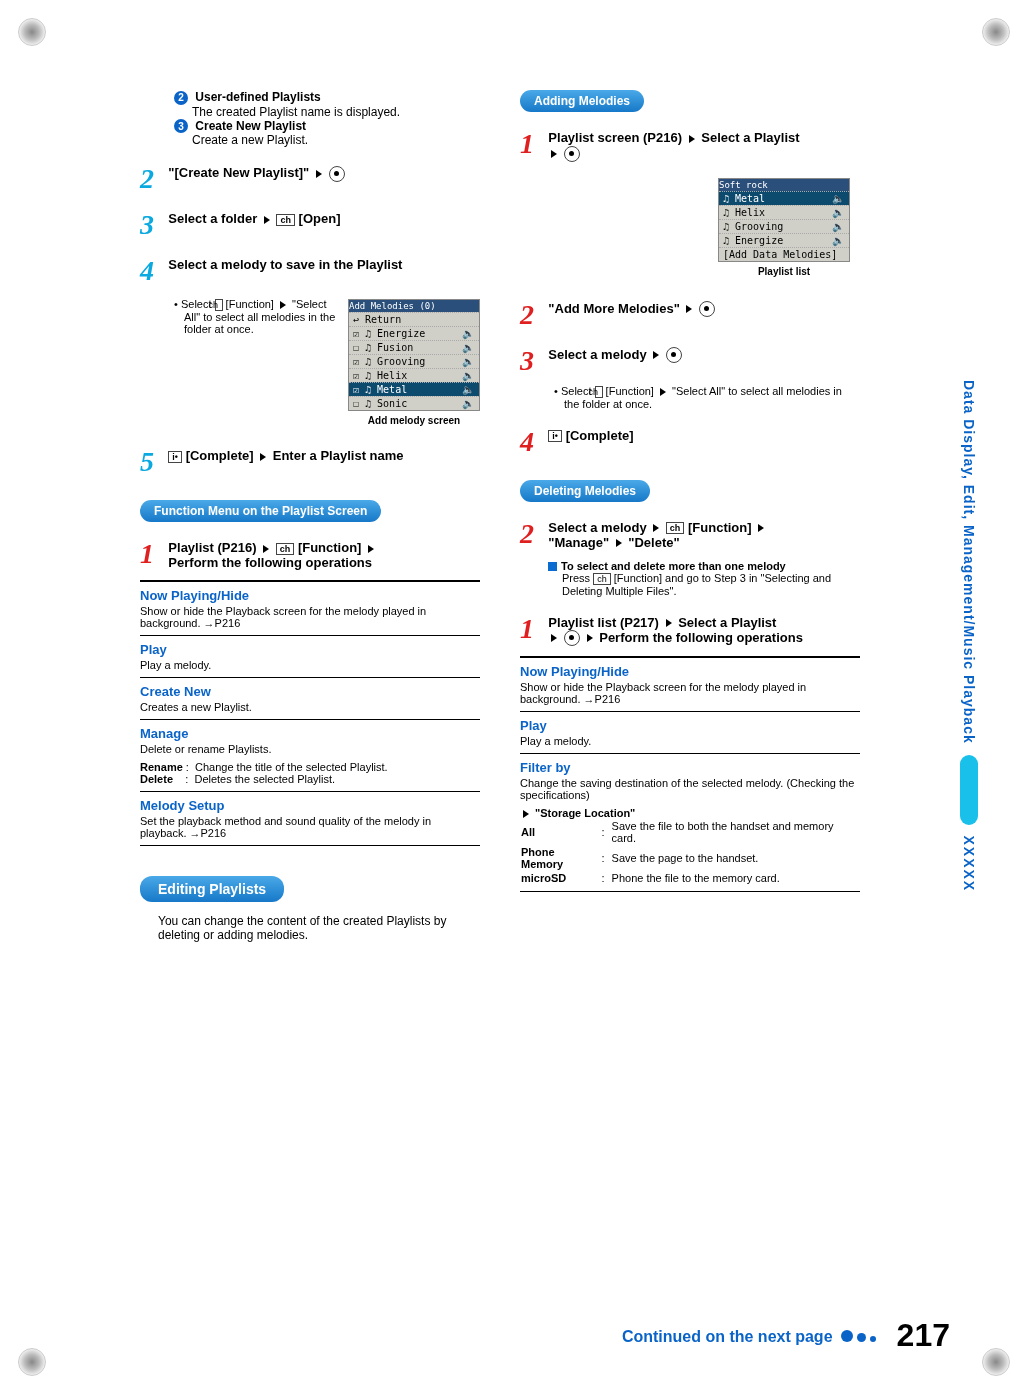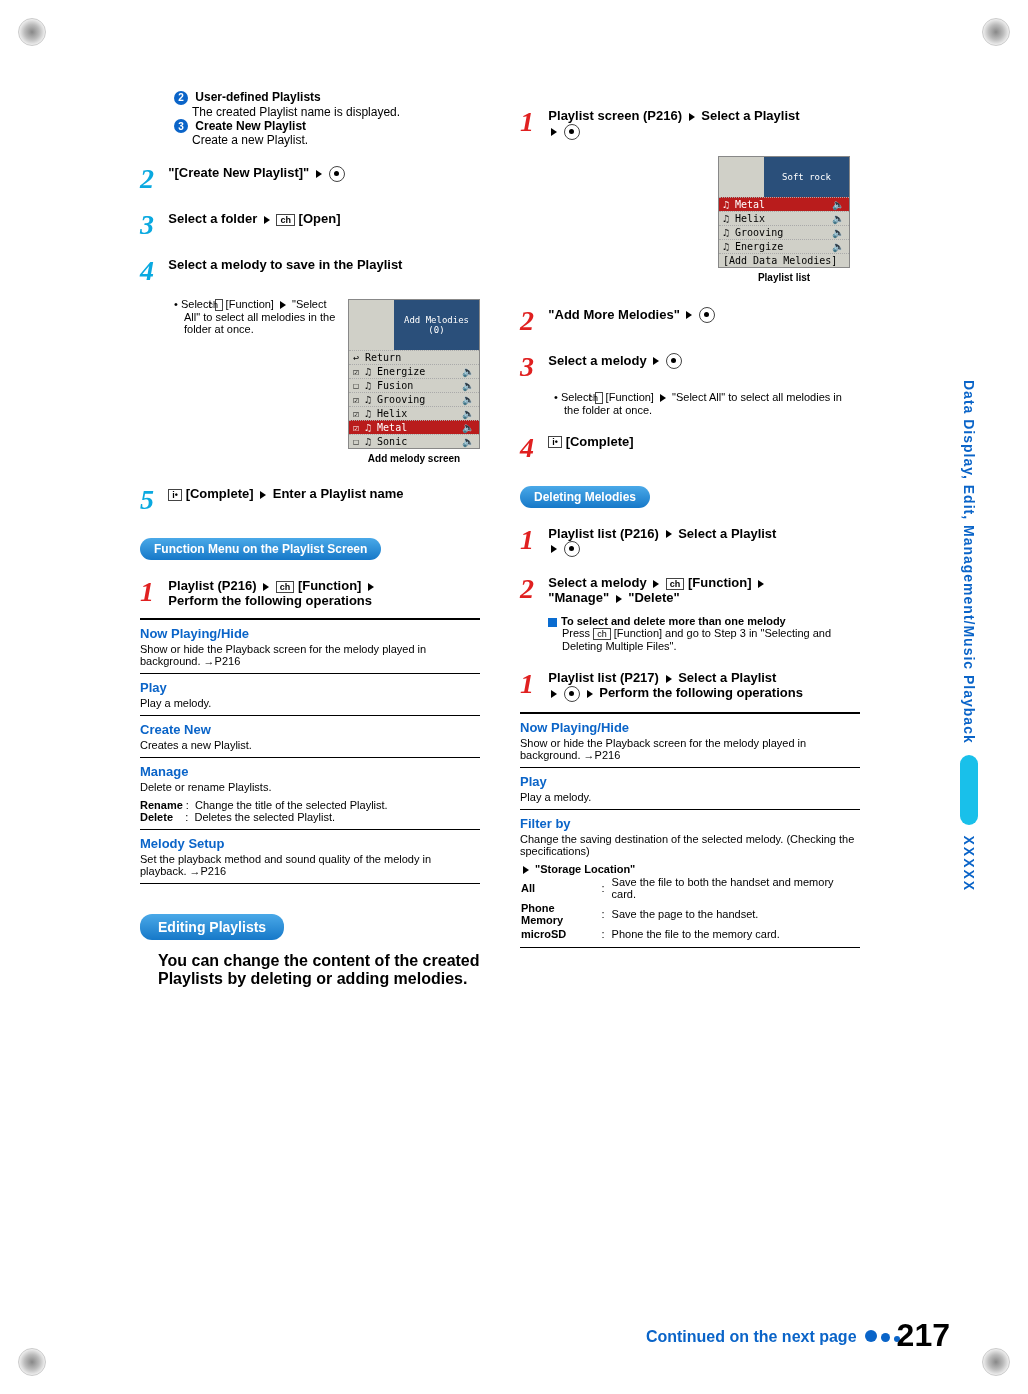--- a/index.html
+++ b/index.html
@@ -18,38 +18,38 @@
   .steptxt{display:inline-block;vertical-align:top;font-weight:bold;font-size:13px;width:calc(100% - 30px);}
   .pill{background:#1284d6;background:linear-gradient(#4aa9e8,#1678c8);color:#fff;font-weight:bold;font-size:12px;padding:4px 14px;border-radius:12px;display:inline-block;}
   .substub{font-size:11px;margin:3px 0 2px 44px;text-indent:-10px;}
   .h-blue{color:#0a64c8;font-weight:bold;font-size:13px;margin:6px 0 2px 0;}
   .desc{font-size:11px;margin:0 0 6px 0;}
   hr{border:none;border-top:1px solid #000;margin:6px 0;}
   hr.thick{border-top:2px solid #000;}
   .tbl{font-size:11px;}
   .tbl b{font-weight:bold;}
   .sec-head{margin:24px 0 12px 0;}
-  .inset-box{font-weight:bold;font-size:16px;margin:6px 0 6px 18px;}
+  .inset-box{font-weight:normal;font-size:12px;margin:6px 0 6px 18px;}
   .screenshot{border:1px solid #888;background:#d0d0c8;font-family:monospace;font-size:10px;width:130px;}
-  .ss-head{background:#2a4f7a;color:#fff;text-align:center;font-size:9px;padding:15px 0;margin-left:45px;}
+  .ss-head{background:#2a4f7a;color:#fff;font-size:9px;padding:1px 0;}
   .ss-row{display:flex;justify-content:space-between;border-top:1px dotted #aaa;padding:1px 4px;}
-  .ss-highlight{background:#b91c1c;color:#fff;}
+  .ss-highlight{background:#0c4a6e;color:#fff;}
   .ss-cap{font-weight:bold;font-size:10px;text-align:center;margin-top:4px;}
   .right-img{float:right;margin:4px 0 4px 8px;}
   .key{display:inline-block;border:1px solid #444;border-radius:0;padding:0 3px;font-size:9px;vertical-align:middle;background:#fff;}
   .dot{display:inline-block;width:14px;height:14px;border:1px solid #444;border-radius:50%;vertical-align:middle;position:relative;}
   .dot::after{content:"";position:absolute;left:4px;top:4px;width:5px;height:5px;border-radius:50%;background:#000;}
   .arrow{display:inline-block;vertical-align:middle;margin:0 3px;border-left:6px solid #000;border-top:4px solid transparent;border-bottom:4px solid transparent;}
   .sq{display:inline-block;width:9px;height:9px;background:#0a6cd0;vertical-align:middle;margin-right:4px;}
   .sm-arrow{font-size:10px;}
   .side-tab{position:absolute;right:50px;top:380px;writing-mode:vertical-rl;font-weight:bold;color:#0a64c8;font-size:14px;letter-spacing:1px;}
   .side-pill{display:inline-block;background:#19c0ea;width:18px;height:70px;border-radius:9px;margin:6px 0;}
   .side-x{font-family:sans-serif;font-weight:bold;letter-spacing:2px;}
   .pgnum{position:absolute;bottom:40px;right:78px;font-size:32px;font-weight:bold;}
-  .contd{position:absolute;bottom:48px;right:128px;color:#0a64c8;font-weight:bold;font-size:16px;}
+  .contd{position:absolute;bottom:48px;right:152px;color:#0a64c8;font-weight:bold;font-size:16px;}
   .contd .dots span{display:inline-block;border-radius:50%;background:#0a64c8;margin-left:4px;}
   .contd .d1{width:12px;height:12px}.contd .d2{width:9px;height:9px}.contd .d3{width:6px;height:6px}
 </style>
 </head>
 <body>
 
 <div class="page">
   <div class="reg tl"></div>
   <div class="reg tr"></div>
   <div class="reg bl"></div>
@@ -189,20 +189,23 @@
         <hr>
 
         <div class="sec-head" style="margin-top:30px;">
           <span class="pill" style="font-size:14px;padding:5px 18px;">Editing Playlists</span>
         </div>
         <div class="inset-box">You can change the content of the created Playlists by deleting or adding melodies.</div>
       </div>
 
       <div class="col">
 
+        <div class="sec-head" style="margin-top:0;">
+          <span class="pill">Adding Melodies</span>
+        </div>
 
         <div class="stepline">
           <span class="bignum bigR">1</span>
           <span class="steptxt">
             <span>Playlist screen (P216) </span>
             <span class="arrow"></span>
             <span> Select a Playlist </span><br>
             <span class="arrow"></span>
             <span class="dot"></span>
           </span>
@@ -259,30 +262,20 @@
           <span class="steptxt">
             <span class="key">i•</span>
             <span> [Complete]</span>
           </span>
         </div>
 
         <div class="sec-head">
           <span class="pill">Deleting Melodies</span>
         </div>
 
-        <div class="stepline">
-          <span class="bignum bigR">1</span>
-          <span class="steptxt">
-            <span>Playlist list (P216) </span>
-            <span class="arrow"></span>
-            <span> Select a Playlist </span><br>
-            <span class="arrow"></span>
-            <span class="dot"></span>
-          </span>
-        </div>
 
         <div class="stepline">
           <span class="bignum bigR">2</span>
           <span class="steptxt">
             <span>Select a melody </span>
             <span class="arrow"></span>
             <span class="key">ch</span>
             <span> [Function] </span>
             <span class="arrow"></span><br>
             <span>"Manage" </span>

